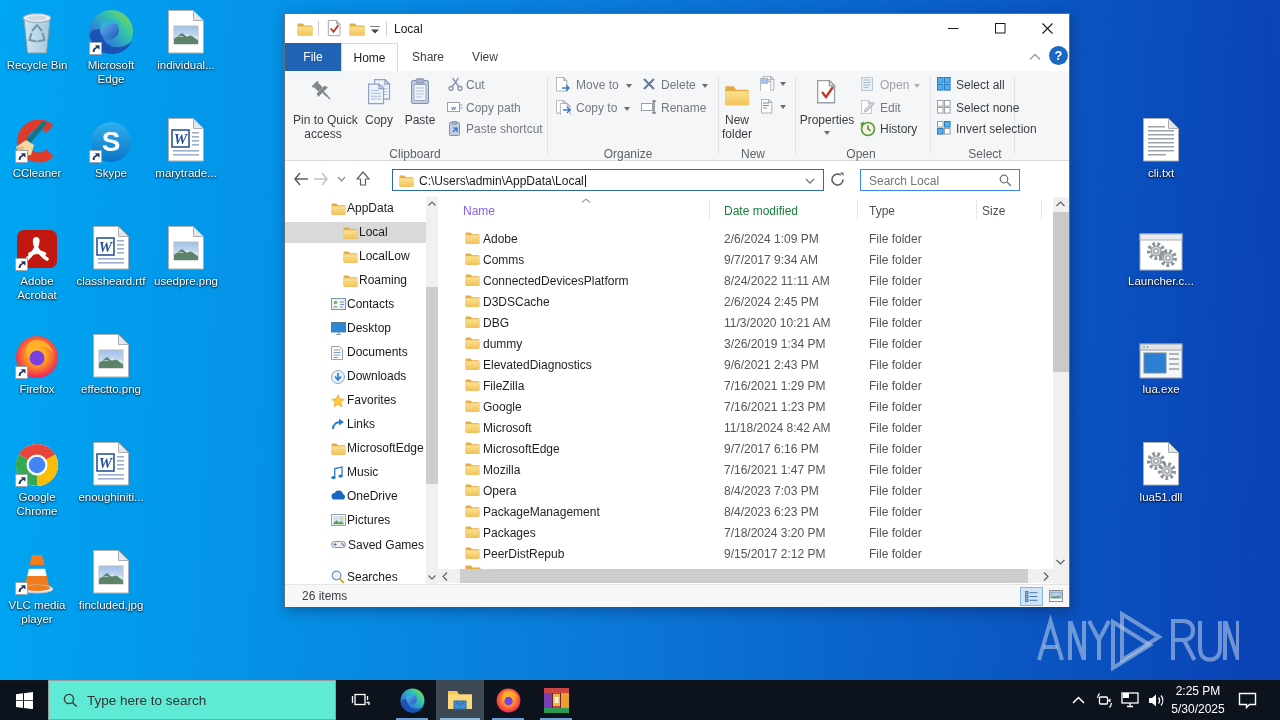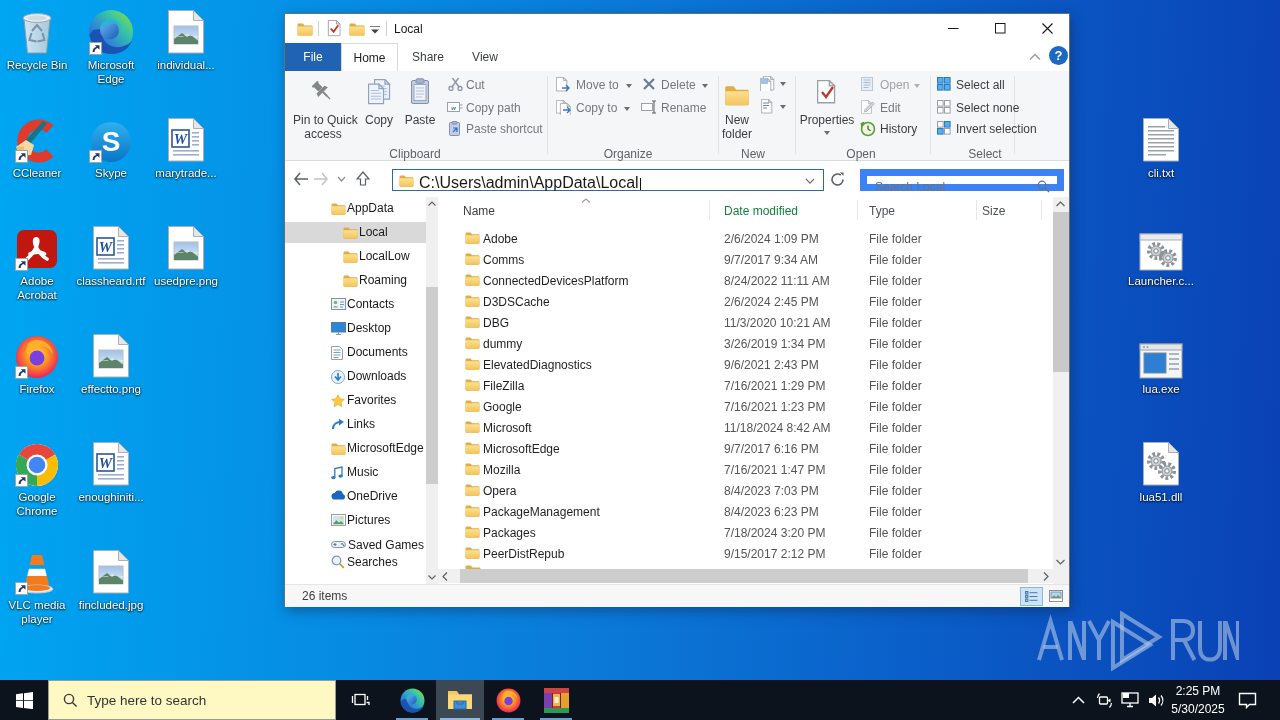--- a/index.html
+++ b/index.html
@@ -600,44 +600,44 @@
     <svg width="9" height="6" viewBox="0 0 9 6" style="position:absolute;left:52px;top:15px">
         <path d="M1 1l3.5 4L8 1" fill="none" stroke="#8a9095" stroke-width="1.3"></path>
       </svg>
     <svg width="14" height="15" viewBox="0 0 14 15" style="position:absolute;left:71px;top:10px">
         <path d="M7 1L1 8h3.5v6h5V8H13z" fill="none" stroke="#5a6066" stroke-width="1.2"></path>
       </svg>
     <div style="position:absolute;left:107px;top:8px;width:432px;height:22px;border:1px solid #2a6ca8;background:#fff">
       <svg width="15" height="13" viewBox="0 0 16 14" style="position:absolute;left:6px;top:4px">
           <use href="#f16"></use>
         </svg>
-      <span style="position:absolute;left:26px;top:4px;font-size:16px;color:#1a1a1a;white-space:nowrap">C:\Users\admin\AppData\Local<span style="display:inline-block;width:1px;height:12px;background:#111;vertical-align:-2px;margin-left:1px"></span></span>
+      <span style="position:absolute;left:26px;top:4px;font-size:12px;color:#1a1a1a;white-space:nowrap">C:\Users\admin\AppData\Local<span style="display:inline-block;width:1px;height:12px;background:#111;vertical-align:-2px;margin-left:1px"></span></span>
       <svg width="10" height="7" viewBox="0 0 10 7" style="position:absolute;right:8px;top:8px">
           <path d="M1 1l4 4.2L9 1" fill="none" stroke="#6a7076" stroke-width="1.2"></path>
         </svg>
     </div>
     <svg width="15" height="15" viewBox="0 0 15 15" style="position:absolute;left:545px;top:11px">
         <path d="M13 7.5a5.5 5.5 0 1 1-2.2-4.4" fill="none" stroke="#5a6066" stroke-width="1.6"></path>
         <path d="M10 0.5h3.5V4z" fill="#5a6066"></path>
       </svg>
-    <div style="position:absolute;left:575px;top:8px;width:204px;height:22px;border:7px solid #3b82f6;background:#fff">
+    <div style="position:absolute;left:575px;top:8px;width:160px;height:22px;border:1px solid #3b82f6;background:#fff">
       <span style="position:absolute;left:8px;top:4px;font-size:12px;color:#707478">Search Local</span>
       <svg width="13" height="13" viewBox="0 0 13 13" style="position:absolute;right:7px;top:4px">
           <circle cx="5" cy="5" r="3.8" fill="none" stroke="#6a7076" stroke-width="1.2"></circle>
           <path d="M8 8l4 4" stroke="#6a7076" stroke-width="1.2"></path>
         </svg>
     </div>
   </div>
   <div id="main">
 
     <div style="position:absolute;left:153px;top:0;width:615px;height:26px;background:#fff">
       <svg width="10" height="5" viewBox="0 0 10 5" style="position:absolute;left:143px;top:1px">
           <path d="M1 4.5L5 1l4 3.5" fill="none" stroke="#9aa0a5" stroke-width="1.1"></path>
         </svg>
-      <span style="position:absolute;left:25px;top:7px;color:#404040">Name</span>
+      <span style="position:absolute;left:25px;top:7px;color:#8b5cf6">Name</span>
       <span style="position:absolute;left:286px;top:7px;color:#15803d">Date modified</span>
       <span style="position:absolute;left:431px;top:7px;color:#4c5256">Type</span>
       <span style="position:absolute;left:544px;top:7px;color:#4c5256">Size</span>
       <div style="position:absolute;left:271px;top:3px;width:1px;height:20px;background:#e8e8e8"></div>
       <div style="position:absolute;left:419px;top:3px;width:1px;height:20px;background:#e8e8e8"></div>
       <div style="position:absolute;left:538px;top:3px;width:1px;height:20px;background:#e8e8e8"></div>
       <div style="position:absolute;left:603px;top:3px;width:1px;height:20px;background:#e8e8e8"></div>
     </div>
 
     <div id="nav">
@@ -769,21 +769,21 @@
           <span style="position:absolute;left:40px;top:4px;display:flex">
             <svg width="15" height="13" viewBox="0 0 15 13">
               <rect x="0.5" y="3.5" width="14" height="6" rx="3" fill="#e8eef4" stroke="#7a96b4"></rect>
               <path d="M4 5v3M2.5 6.5h3" stroke="#5a7a96" stroke-width="1.1"></path>
               <circle cx="11" cy="5.8" r="0.9" fill="#c05050"></circle>
               <circle cx="12.6" cy="7.2" r="0.9" fill="#5080c0"></circle>
             </svg>
           </span>
           <span style="position:absolute;left:62px;top:3.5px;margin:1px">Saved Games</span>
         </div>
-<div class="navitem" style="top:354px;padding-left:34px;">
+<div class="navitem" style="top:369px;padding-left:34px;">
           <span style="position:absolute;left:40px;top:4px;display:flex">
             <svg width="14" height="14" viewBox="0 0 14 14">
               <circle cx="5.5" cy="5.5" r="4.3" fill="#eaf2fa" stroke="#7a96b4" stroke-width="1.2"></circle>
               <path d="M8.8 8.8l4 4" stroke="#c8a030" stroke-width="1.8"></path>
             </svg>
           </span>
           <span style="position:absolute;left:62px;top:3.5px;margin:0">Searches</span>
         </div>
 </div>
 
@@ -974,21 +974,21 @@
       </div>
   </div>
 </div>
 
 <div id="task">
   <div class="tk" style="left:0;width:48px">
       <svg width="17" height="17" viewBox="0 0 17 17">
         <path d="M0 2.3L7 1.3v6.9H0zM8 1.15L17 0v8.2H8zM0 9h7v6.9l-7-1zM8 9h9v8.2L8 16z" fill="#fff"></path>
       </svg>
     </div>
-  <div style="position:absolute;left:48px;top:0;width:288px;height:40px;background:#fef9c3;border:1px solid #9a9a9a;display:flex;align-items:center">
+  <div style="position:absolute;left:48px;top:0;width:288px;height:40px;background:#5eead4;border:1px solid #9a9a9a;display:flex;align-items:center">
     <svg width="15" height="15" viewBox="0 0 15 15" style="margin-left:14px">
         <circle cx="6" cy="6" r="4.6" fill="none" stroke="#3b3b3b" stroke-width="1.4"></circle>
         <path d="M9.4 9.4l4.2 4.2" stroke="#3b3b3b" stroke-width="1.4"></path>
       </svg>
     <span style="margin-left:9px;font-size:13.5px;color:#333">Type here to search</span>
   </div>
   <div class="tk" style="left:336px;width:48px">
       <svg width="20" height="18" viewBox="0 0 20 18">
         <rect x="5" y="3.5" width="10" height="10" fill="none" stroke="#fff" stroke-width="1.3"></rect>
         <path d="M2.5 5v7M17.5 5v4" stroke="#fff" stroke-width="1.3"></path>

